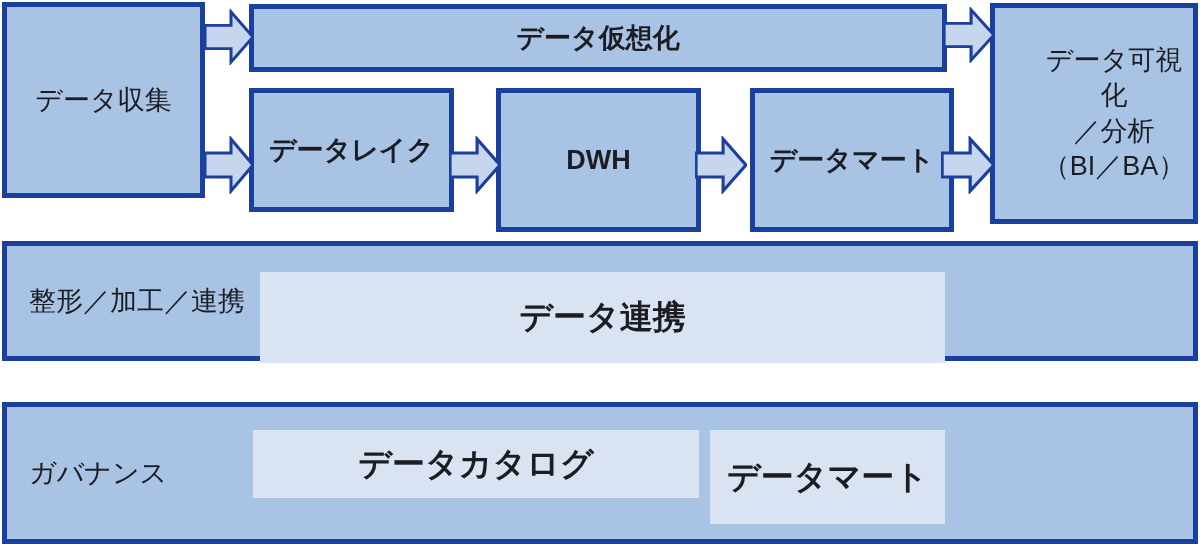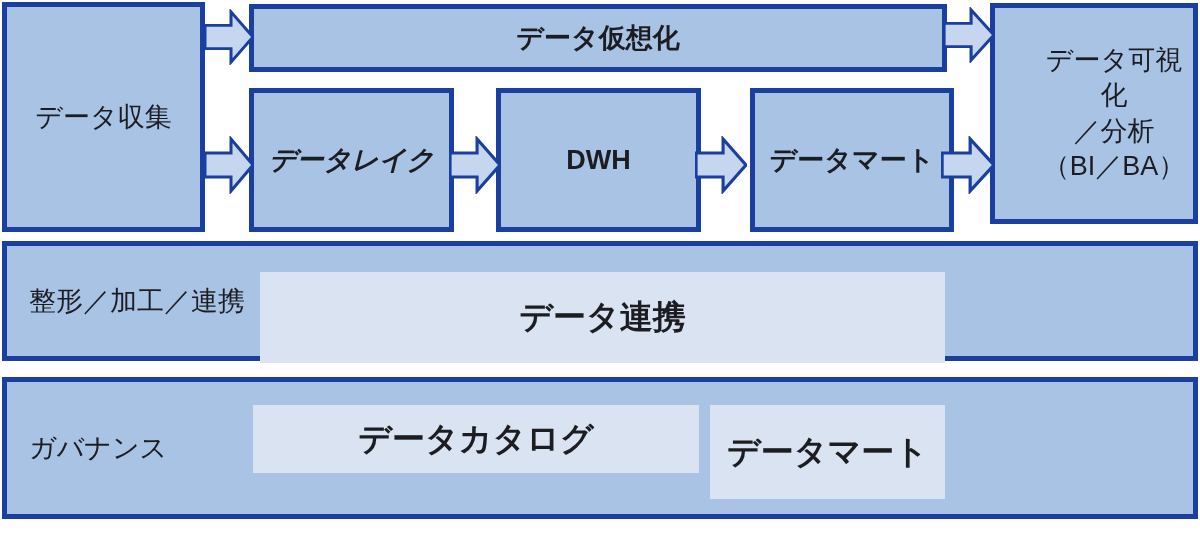--- a/index.html
+++ b/index.html
@@ -64,37 +64,37 @@
     z-index:5;
   }
   .arrow svg{display:block;width:100%;height:100%;}
   .arrow polygon{
     fill:var(--arrow-fill);
     stroke:var(--border);
     stroke-width:3;
     stroke-linejoin:miter;
   }
   
-  .box-collection{left:2px;top:2px;width:203px;height:230px;}
+  .box-collection{left:2px;top:2px;width:203px;height:196px;}
   .box-virtualization{left:249px;top:4px;width:698px;height:68px;}
-  .box-lake{left:249px;top:88px;width:205px;height:144px;font-style:italic;}
+  .box-lake{left:249px;top:88px;width:205px;height:124px;}
   .box-dwh{left:496px;top:88px;width:205px;height:144px;}
   .box-mart{left:742px;top:88px;width:204px;height:144px;margin-left:8px;}
   .box-visualization{left:990px;top:3px;width:208px;height:221px;line-height:1.3;padding-left:40px;}
   
   .arrow-1{left:204px;top:9px;width:50px;height:56px;}
   .arrow-2{left:204px;top:136px;width:50px;height:58px;}
   .arrow-3{left:449px;top:136px;width:52px;height:58px;}
   .arrow-4{left:695px;top:136px;width:52px;height:58px;}
   .arrow-5{left:941px;top:136px;width:54px;height:58px;}
   .arrow-6{left:943px;top:7px;width:52px;height:56px;}
   
   .band-shaping{left:2px;top:241px;width:1196px;height:120px;}
   .inner-integration{left:253px;top:26px;width:685px;height:91px;}
-  .band-governance{left:2px;top:377px;width:1196px;height:142px;}
+  .band-governance{left:2px;top:402px;width:1196px;height:142px;}
   .inner-catalog{left:246px;top:23px;width:446px;height:68px;}
   .inner-quality{left:703px;top:23px;width:235px;height:94px;}
 </style>
 </head>
 <body>
 
 <div class="canvas">
 
   <div class="box box-collection">
     <span>データ収集</span>

